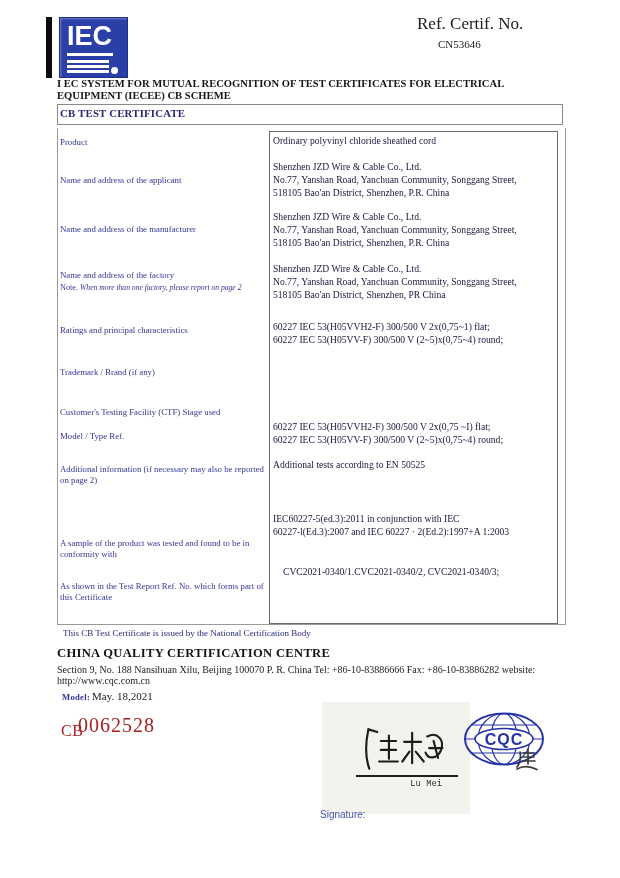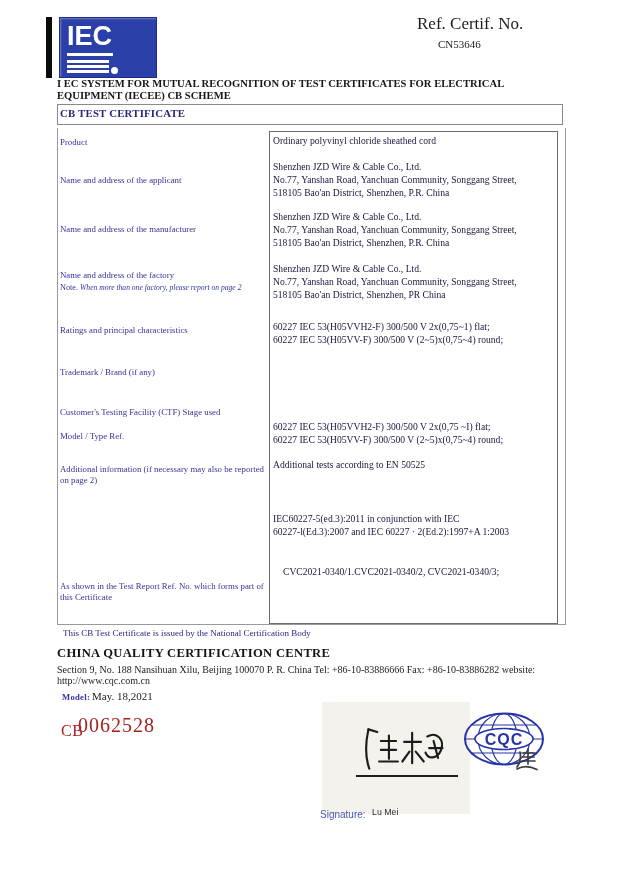--- a/index.html
+++ b/index.html
@@ -5,21 +5,21 @@
   html,body{margin:0;padding:0;background:#e8e8e8;}
   .page{
     position:relative;width:620px;height:878px;background:#ffffff;
     font-family:"Liberation Serif","DejaVu Serif",serif;
     overflow:hidden;margin:0 auto;
   }
   .abs{position:absolute;}
   
   .iec-spine{position:absolute;left:46px;top:17px;width:6px;height:61px;background:#0b0b0b;}
   .iec-box{position:absolute;left:59px;top:17px;width:69px;height:61px;background:#2b3fa8;
-    box-shadow:inset 0 0 0 1px #1d2c86, inset 2px 2px 2px rgba(255,255,255,.35);padding-left:29px;}
+    box-shadow:inset 0 0 0 1px #1d2c86, inset 2px 2px 2px rgba(255,255,255,.35);}
   .iec-text{position:absolute;left:8px;top:4px;color:#fff;
     font-family:"Liberation Sans","DejaVu Sans",sans-serif;
     font-weight:bold;font-size:27px;letter-spacing:0px;line-height:30px;}
   .iec-underline{position:absolute;left:8px;top:36px;width:46px;height:2.5px;background:#fff;}
   .iec-line{position:absolute;left:8px;width:42px;height:2.5px;background:#fff;}
   .iec-line.l1{top:43px;} .iec-line.l2{top:48px;} .iec-line.l3{top:53px;}
   .iec-dot{position:absolute;left:52px;top:50px;width:7px;height:7px;border-radius:50%;background:#fff;}
 
   .ref-label{left:417px;top:14px;font-size:17px;color:#1b1b1b;}
   .ref-no{left:438px;top:38px;font-size:11px;color:#1b1b1b;}
@@ -44,22 +44,22 @@
   .ncb-address{left:57px;top:664px;font-size:10px;color:#1b1b1b;width:520px;}
   .date-label{left:62px;top:692px;font-size:8.6px;color:#34349a;font-weight:bold;letter-spacing:.3px;}
   .date-value{left:92px;top:690px;font-size:11px;color:#1b1b1b;}
   .cb-prefix{left:61px;top:722px;font-size:16px;color:#a62121;letter-spacing:.5px;}
   .cb-number{left:78px;top:714px;font-size:20px;color:#a62121;letter-spacing:1px;}
 
   .sig-patch{left:322px;top:702px;width:148px;height:112px;background:#f4f2ed;}
   .sig-label{left:320px;top:767px;font-size:10px;color:#4a55b0;
     font-family:"Liberation Sans","DejaVu Sans",sans-serif;margin-top:42px;}
   .sig-line{left:356px;top:775px;width:102px;height:1.5px;background:#1e1e1e;}
-  .sig-name{left:372px;top:779px;width:70px;text-align:left;font-size:8.8px;color:#2e2e2e;
-    font-family:Liberation Sans, sans-serif;margin-top:28px;}
+  .sig-name{left:372px;top:779px;width:70px;text-align:right;font-size:8.8px;color:#2e2e2e;
+    font-family:Liberation Mono, monospace;}
   .sig-script{left:355px;top:724px;}
   .cqc-stamp{left:462px;top:711px;}
   .watermark{left:515px;top:748px;}
 </style>
 </head>
 <body>
 
 <div class="page">
 
   <div>
@@ -90,20 +90,21 @@
   <div class="abs lbl" style="left:60px;top:224px;">Name and address of the manufacturer</div>
   <div class="abs lbl" style="left:60px;top:270px;">Name and address of the factory</div>
   <div class="abs note-line" style="position:absolute;left:60px;top:283px;width:234px;">
     <span>Note. </span><span class="note-italic">When more than one factory, please report on page 2</span>
   </div>
   <div class="abs lbl" style="left:60px;top:325px;">Ratings and principal characteristics</div>
   <div class="abs lbl" style="left:60px;top:367px;">Trademark / Brand (if any)</div>
   <div class="abs lbl" style="left:60px;top:407px;">Customer's Testing Facility (CTF) Stage used</div>
   <div class="abs lbl" style="left:60px;top:431px;">Model / Type Ref.</div>
   <div class="abs lbl" style="left:60px;top:464px;">Additional information (if necessary may also be reported on page 2)</div>
+  <div class="abs lbl" style="left:60px;top:538px;">A sample of the product was tested and found to be in conformity with</div>
   <div class="abs lbl" style="left:60px;top:581px;">As shown in the Test Report Ref. No. which forms part of this Certificate</div>
 
   <div class="abs val" style="left:273px;top:134px;">Ordinary polyvinyl chloride sheathed cord</div>
   <div class="abs val" style="left:273px;top:160px;">Shenzhen JZD Wire &amp; Cable Co., Ltd.
 No.77, Yanshan Road, Yanchuan Community, Songgang Street,
 518105 Bao'an District, Shenzhen, P.R. China</div>
   <div class="abs val" style="left:273px;top:210px;">Shenzhen JZD Wire &amp; Cable Co., Ltd.
 No.77, Yanshan Road, Yanchuan Community, Songgang Street,
 518105 Bao'an District, Shenzhen, P.R. China</div>
   <div class="abs val" style="left:273px;top:262px;">Shenzhen JZD Wire &amp; Cable Co., Ltd.

